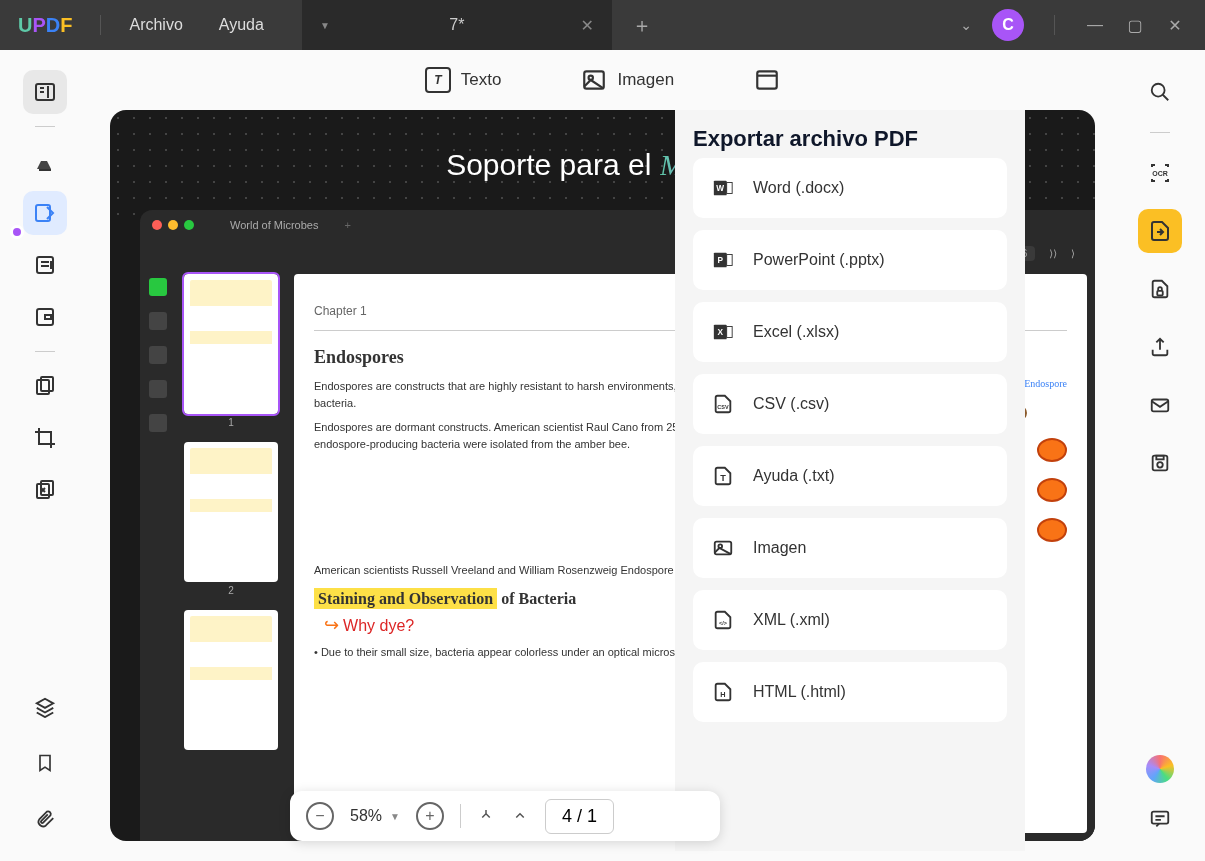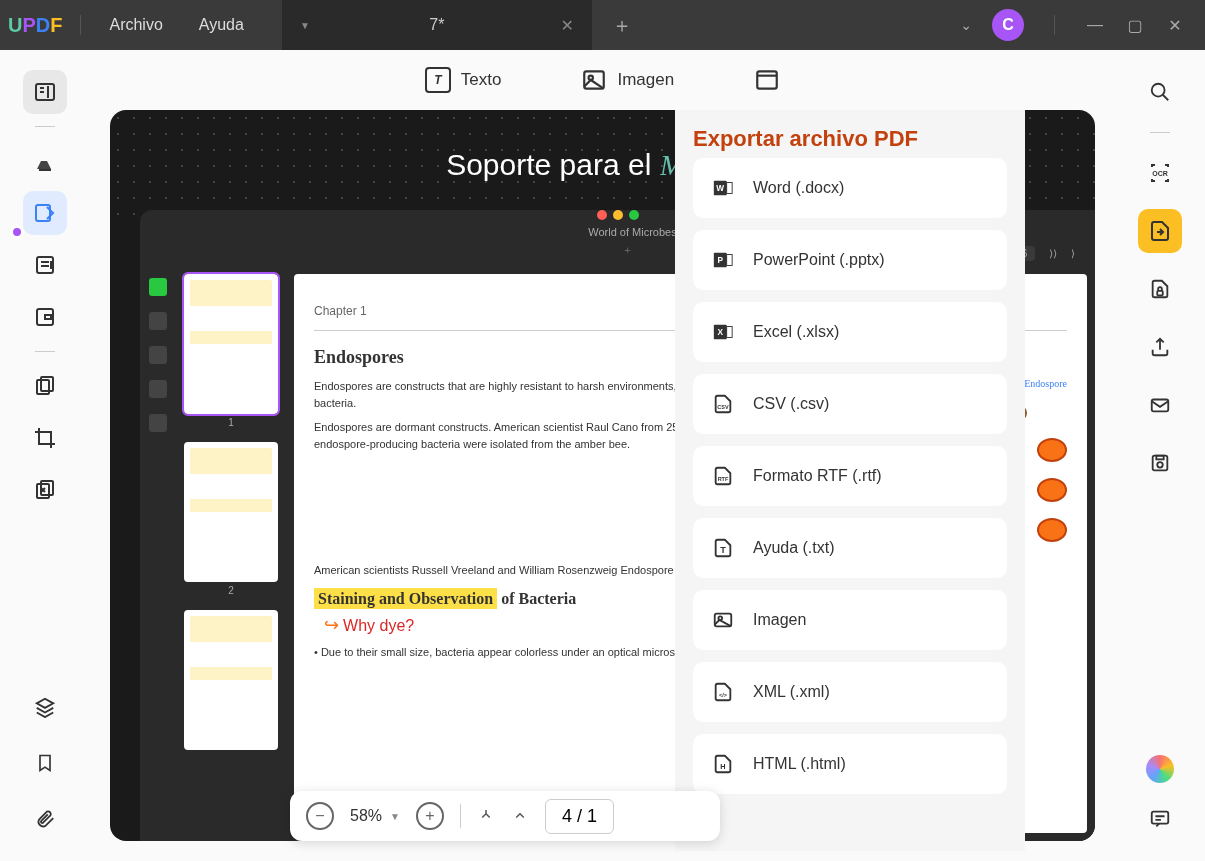--- a/index.html
+++ b/index.html
@@ -1,20 +1,20 @@
 <!DOCTYPE html>
 <html><head>
 <meta charset="utf-8">
 <style>
 * { margin: 0; padding: 0; box-sizing: border-box; font-family: -apple-system, BlinkMacSystemFont, "Segoe UI", sans-serif; }
 body { width: 1205px; height: 861px; background: #f5f5f5; overflow: hidden; position: relative; }
 
 
 .titlebar { height: 50px; background: #3a3a3a; display: flex; align-items: center; color: #ccc; }
-.logo { padding: 0 8px; font-size: 20px; font-weight: 700; }
+.logo { padding: 0 18px; font-size: 20px; font-weight: 700; }
 .logo .u { color: #5ec9a8; }
 .logo .p { color: #a855f7; }
 .logo .d { color: #3b82f6; }
 .logo .f { color: #fbbf24; }
 .titlebar-divider { width: 1px; height: 20px; background: #555; margin: 0 10px; }
 .menu-item { padding: 0 18px; font-size: 16px; color: #ddd; cursor: pointer; }
 .tab-area { display: flex; align-items: stretch; height: 100%; margin-left: 20px; }
 .tab { background: #2a2a2a; display: flex; align-items: center; padding: 0 30px 0 30px; border-radius: 0 0 0 0; font-size: 16px; position: relative; width: 310px; justify-content: center; }
 .tab-drop { position: absolute; left: 18px; color: #888; font-size: 10px; }
 .tab-close { position: absolute; right: 18px; color: #888; cursor: pointer; font-size: 16px; }
@@ -45,21 +45,21 @@
 .toolbar-btn .ticon { width: 26px; height: 26px; border: 2px solid #333; border-radius: 4px; display: flex; align-items: center; justify-content: center; font-size: 12px; font-weight: bold; font-style: italic; }
 
 
 .doc-area { flex: 1; margin: 0 20px 20px 20px; background: #1a1a1a; border-radius: 16px; position: relative; overflow: hidden; }
 .dotgrid { position: absolute; top: 0; left: 0; right: 0; height: 110px; background-image: radial-gradient(circle, #444 1px, transparent 1px); background-size: 16px 16px; display: flex; align-items: center; justify-content: center; }
 .dotgrid-text { font-size: 30px; color: #fff; font-weight: 300; }
 .dotgrid-text .modo { font-family: cursive; font-style: italic; background: linear-gradient(90deg, #5ec9a8, #a855f7); -webkit-background-clip: text; -webkit-text-fill-color: transparent; }
 
 
 .inner-app { position: absolute; top: 100px; left: 30px; right: 0; bottom: 0; background: #2a2a2a; border-radius: 12px 0 0 0; display: flex; flex-direction: column; }
-.inner-titlebar { height: 30px; display: flex; align-items: center; padding: 0 12px; gap: 6px; font-size: 11px; color: #aaa; flex-direction: column; }
+.inner-titlebar { height: 30px; display: flex; align-items: center; padding: 0 12px; gap: 6px; font-size: 11px; color: #aaa; }
 .traffic { display: flex; gap: 6px; }
 .traffic span { width: 10px; height: 10px; border-radius: 50%; }
 .tred { background: #ff5f57; } .tyel { background: #febc2e; } .tgrn { background: #28c840; }
 .inner-tabname { margin-left: 30px; }
 .inner-plus { margin-left: 20px; color: #666; }
 .inner-toolbar { height: 26px; display: flex; align-items: center; justify-content: flex-end; gap: 14px; padding: 0 20px; font-size: 10px; color: #aaa; }
 .inner-zoom { background: #3a3a3a; padding: 2px 8px; border-radius: 4px; }
 .inner-page-ind { background: #3a3a3a; padding: 2px 8px; border-radius: 4px; }
 .inner-body { flex: 1; display: flex; }
 .inner-left { width: 36px; background: #2a2a2a; display: flex; flex-direction: column; align-items: center; gap: 16px; padding-top: 12px; }
@@ -80,21 +80,21 @@
 .page-diagram { width: 200px; height: 180px; position: relative; }
 .cell { position: absolute; border-radius: 50%; }
 .cell-label { position: absolute; font-family: cursive; font-size: 10px; color: #3b82f6; }
 .highlight-h { background: #fde047; font-size: 16px; font-weight: 700; padding: 2px 4px; font-family: Georgia, serif; }
 .cursive-note { font-family: cursive; color: #dc2626; font-size: 16px; margin-top: 6px; margin-left: 10px; }
 .arrow-curve { color: #f97316; font-size: 18px; }
 .bullet { font-size: 11px; margin-top: 10px; }
 
 
 .export-panel { position: absolute; top: 60px; right: 90px; width: 350px; bottom: 10px; background: #f5f5f5; padding: 16px 18px; z-index: 5; }
-.export-title { font-size: 22px; font-weight: 700; color: #c2410c; margin-bottom: 6px; }
+.export-title { font-size: 22px; font-weight: 700; color: #0f172a; margin-bottom: 6px; }
 .export-sub { font-size: 14px; color: #777; margin-bottom: 18px; }
 .export-item { background: #fff; border-radius: 10px; padding: 18px 18px; display: flex; align-items: center; gap: 18px; margin-bottom: 12px; cursor: pointer; font-size: 16px; color: #333; }
 .export-icon { width: 24px; height: 24px; display: flex; align-items: center; justify-content: center; }
 
 
 .right-sidebar { width: 90px; background: #fafafa; display: flex; flex-direction: column; align-items: center; padding-top: 20px; gap: 14px; }
 .right-tool { width: 44px; height: 44px; border-radius: 10px; display: flex; align-items: center; justify-content: center; cursor: pointer; font-size: 20px; color: #444; }
 .right-tool.selected { background: #fbbf24; border-radius: 10px; }
 .right-divider { width: 20px; height: 1px; background: #ccc; margin: 4px 0; }
 .right-sidebar-bottom { margin-top: auto; margin-bottom: 20px; display: flex; flex-direction: column; align-items: center; gap: 14px; }
@@ -359,29 +359,20 @@
               <path d="M14 3H6a2 2 0 00-2 2v14a2 2 0 002 2h12a2 2 0 002-2V9l-6-6z"></path>
               <text x="12" y="17" fill="#333" font-size="6" text-anchor="middle" stroke="none" font-weight="bold">CSV</text>
             </svg>
           </span>
         <span>CSV (.csv)</span>
       </div>
       <div class="export-item">
         <span class="export-icon">
             <svg width="22" height="22" viewBox="0 0 24 24" fill="none" stroke="#333" stroke-width="2">
               <path d="M14 3H6a2 2 0 00-2 2v14a2 2 0 002 2h12a2 2 0 002-2V9l-6-6z"></path>
-              <text x="12" y="17" fill="#333" font-size="6" text-anchor="middle" stroke="none" font-weight="bold">RTF</text>
-            </svg>
-          </span>
-        <span>Formato RTF (.rtf)</span>
-      </div>
-      <div class="export-item">
-        <span class="export-icon">
-            <svg width="22" height="22" viewBox="0 0 24 24" fill="none" stroke="#333" stroke-width="2">
-              <path d="M14 3H6a2 2 0 00-2 2v14a2 2 0 002 2h12a2 2 0 002-2V9l-6-6z"></path>
               <text x="12" y="17" fill="#333" font-size="10" text-anchor="middle" stroke="none" font-weight="bold">T</text>
             </svg>
           </span>
         <span>Ayuda (.txt)</span>
       </div>
       <div class="export-item">
         <span class="export-icon">
             <svg width="22" height="22" viewBox="0 0 24 24" fill="none" stroke="#333" stroke-width="2">
               <rect x="3" y="5" width="18" height="14" rx="2"></rect>
               <circle cx="9" cy="10" r="2"></circle>

